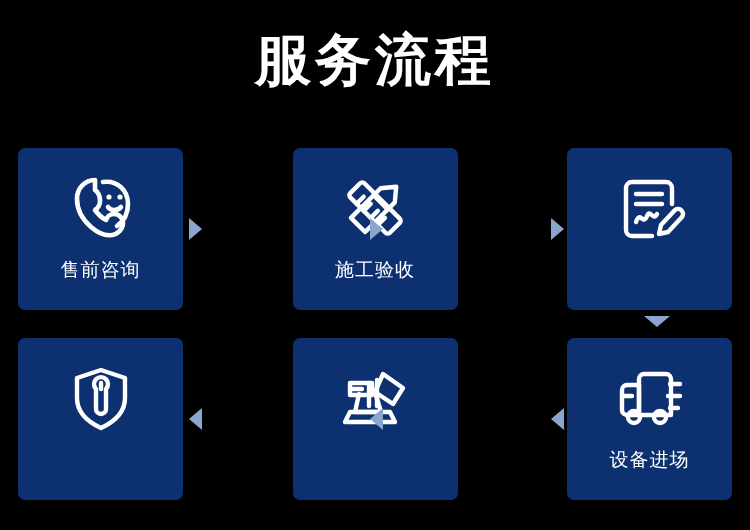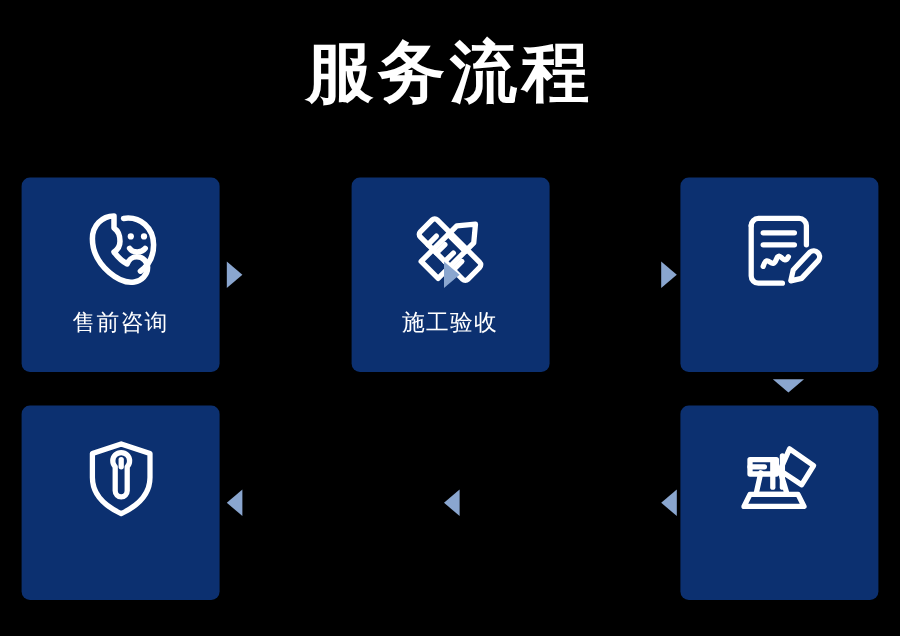--- a/index.html
+++ b/index.html
@@ -202,19 +202,34 @@
           <path d="M13 29 h12"></path>
           <path d="M32 23 L32 46"></path>
           <path d="M40 20 L40 46"></path>
           <path d="M46 14 L66 28 L56 44 L38 32 Z"></path>
           <path d="M22 34 L18 52 h26 l-6 -20"></path>
           <path d="M13 52 h40 l5 10 h-50 z"></path>
         </svg>
       </span>
     </div>
 
+    <div class="card">
+      <span class="card-icon">
+        <svg viewBox="0 0 76 76" fill="none" stroke="#ffffff" stroke-width="4.4" stroke-linecap="round" stroke-linejoin="round">
+          <path d="M10 30 a5 5 0 0 1 5 -5 h12 v30 h-12 a5 5 0 0 1 -5 -5 z"></path>
+          <path d="M10 36 h10"></path>
+          <path d="M27 19 a5 5 0 0 1 5 -5 h22 a5 5 0 0 1 5 5 v36 h-32 z"></path>
+          <circle cx="22" cy="57" r="6"></circle>
+          <circle cx="48" cy="57" r="6"></circle>
+          <path d="M58 24 h10"></path>
+          <path d="M56 36 h12"></path>
+          <path d="M58 48 h8"></path>
+        </svg>
+      </span>
+      <span class="card-label">设备进场</span>
+    </div>
   </div>
 
   <div class="arrow arrow-left" id="arrow-l1"></div>
   <div class="arrow arrow-left" id="arrow-l2"></div>
   <div class="arrow arrow-left" id="arrow-l3"></div>
 
 </div>
 
 </body></html>

